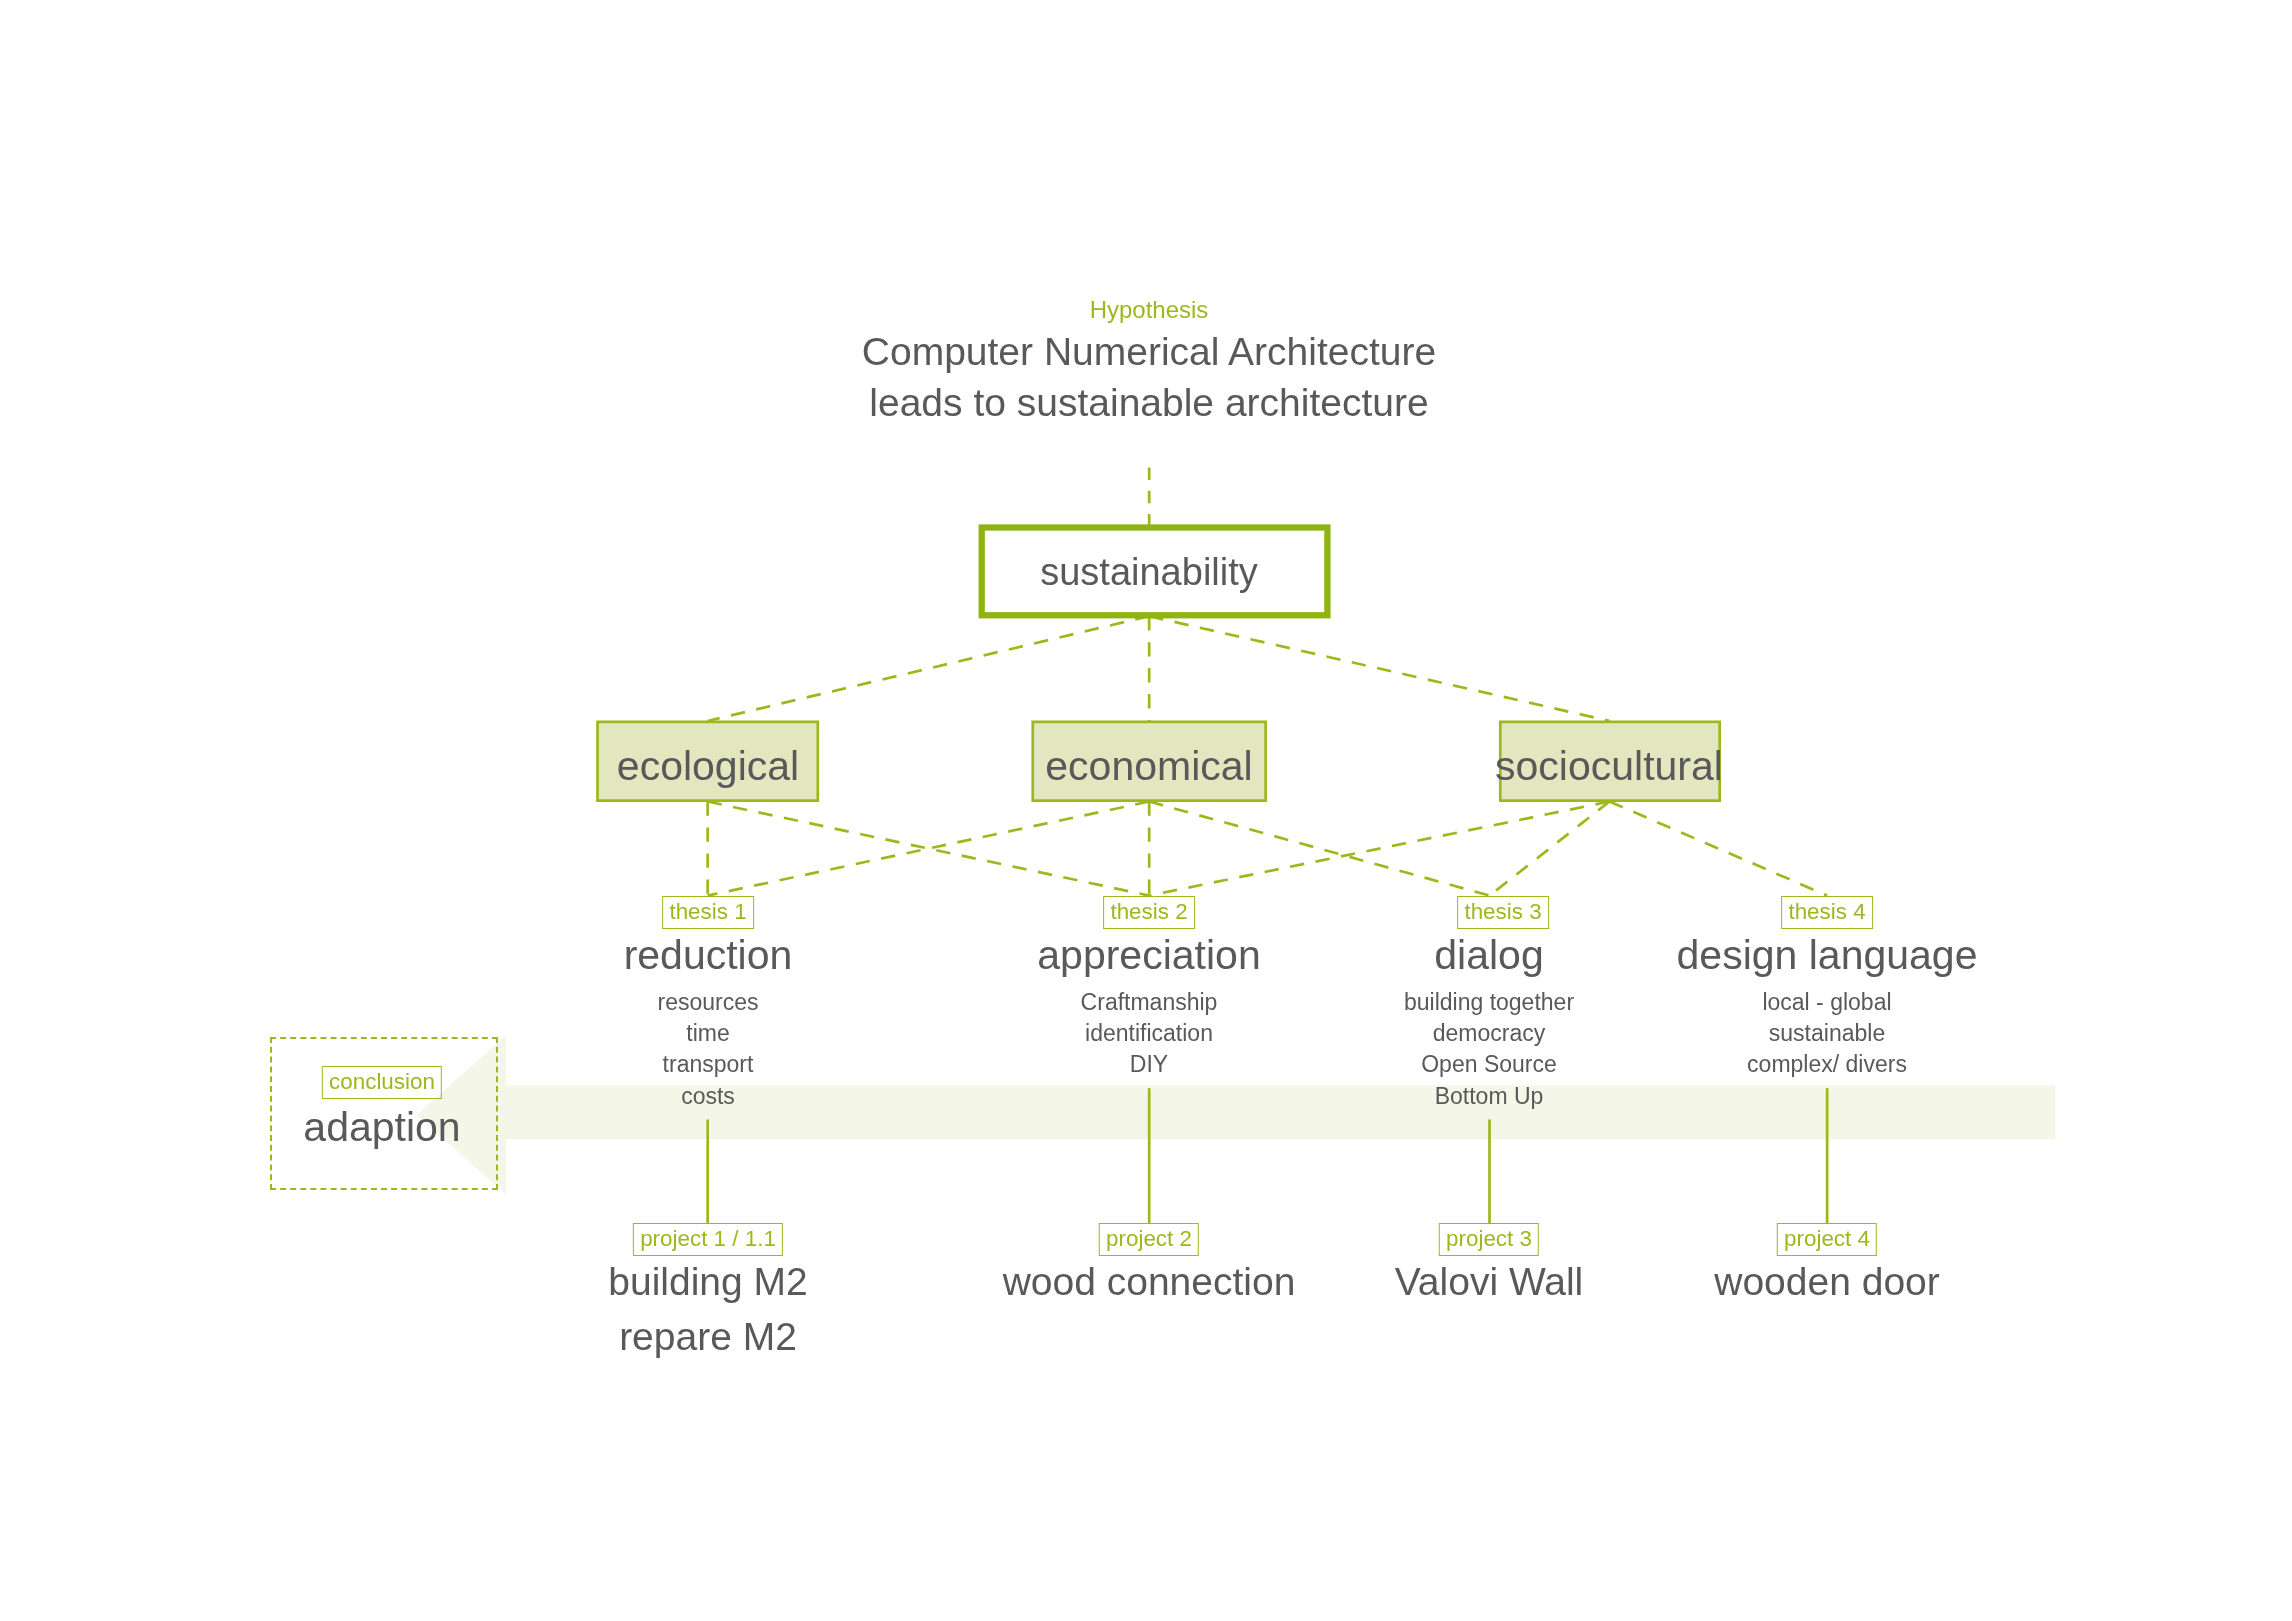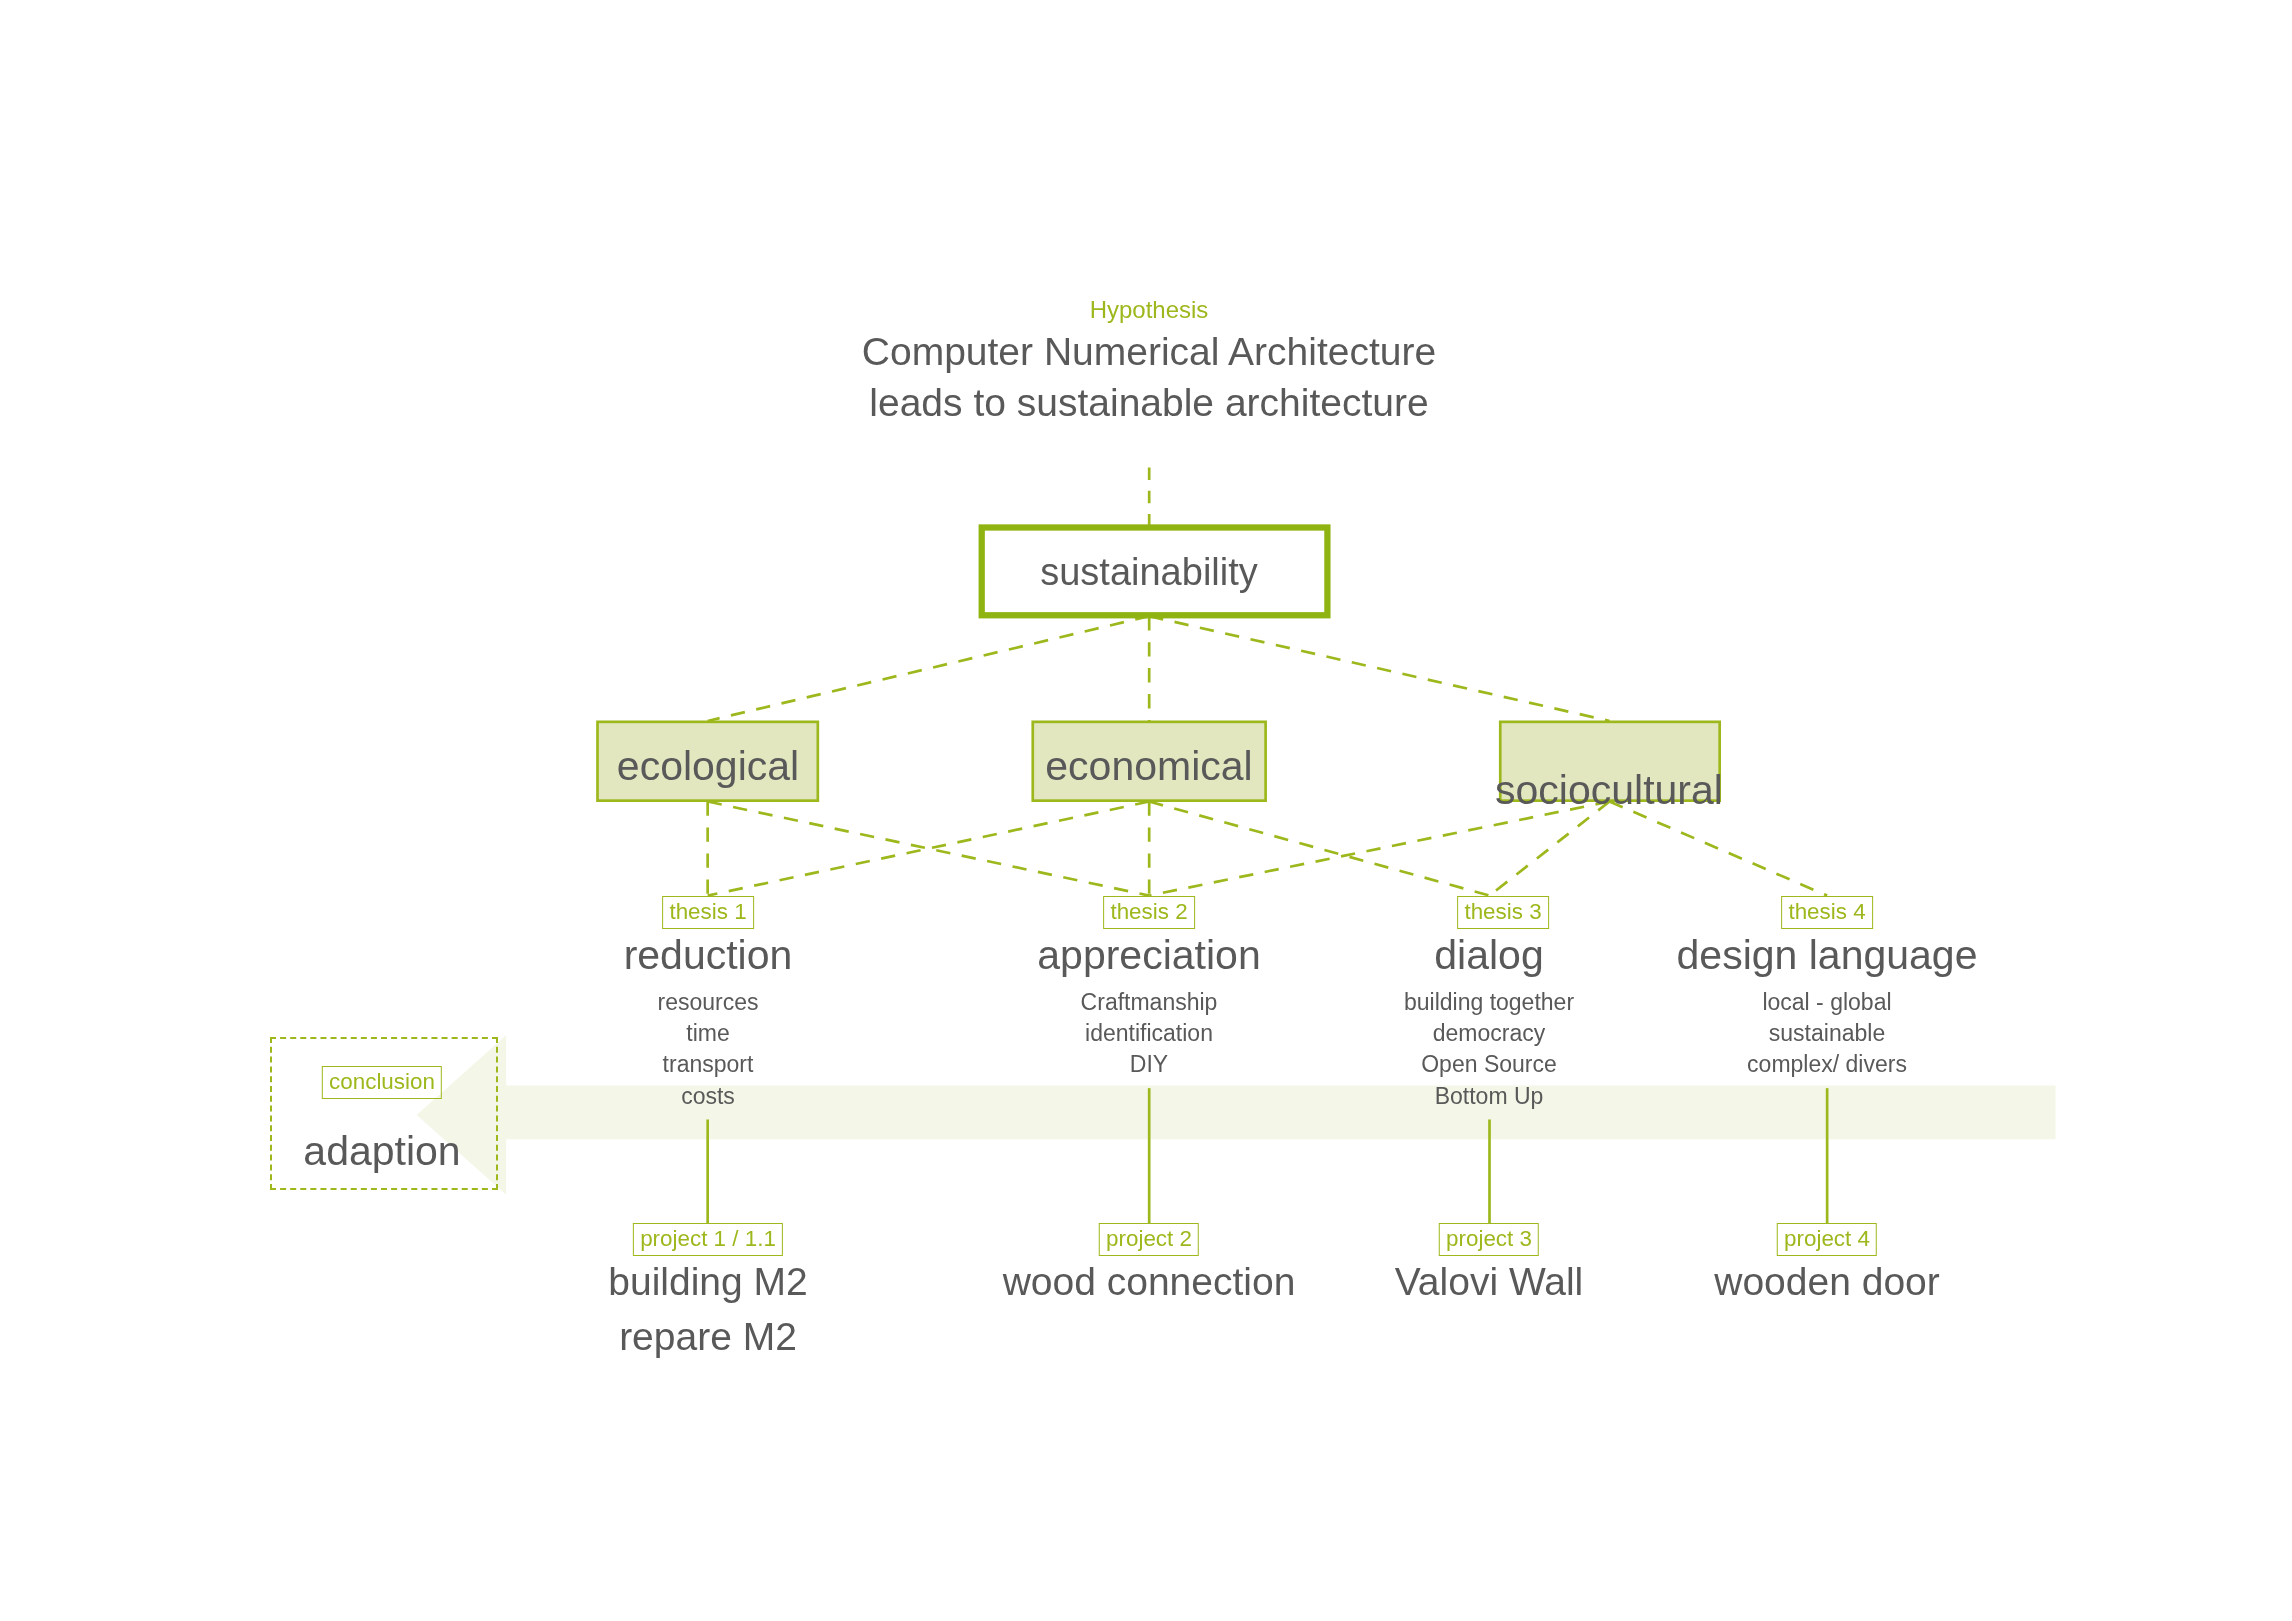--- a/index.html
+++ b/index.html
@@ -130,21 +130,21 @@
   </svg>
 
   <div class="txt center hyp-label" style="left:1149px; top:296px;">Hypothesis</div>
   <div class="txt center hyp-line" style="left:1149px; top:329px;">Computer Numerical Architecture</div>
   <div class="txt center hyp-line" style="left:1149px; top:380px;">leads to sustainable architecture</div>
 
   <div class="txt center node-label" style="left:1149px; top:550px;">sustainability</div>
 
   <div class="txt center pillar-label" style="left:708px; top:742px;">ecological</div>
   <div class="txt center pillar-label" style="left:1149px; top:742px;">economical</div>
-  <div class="txt center pillar-label" style="left:1609px; top:742px;margin-top:24px;">sociocultural</div>
+  <div class="txt center pillar-label" style="left:1609px; top:742px;">sociocultural</div>
 
   <div class="tag" style="left:708px; top:896px;">thesis 1</div>
   <div class="txt center thesis-title" style="left:708px; top:931px;">reduction</div>
   <div class="txt center sub-item" style="left:708px; top:989px;">resources</div>
   <div class="txt center sub-item" style="left:708px; top:1020px;">time</div>
   <div class="txt center sub-item" style="left:708px; top:1051px;">transport</div>
   <div class="txt center sub-item" style="left:708px; top:1083px;">costs</div>
 
   <div class="tag" style="left:1149px; top:896px;">thesis 2</div>
   <div class="txt center thesis-title" style="left:1149px; top:931px;">appreciation</div>
@@ -173,16 +173,16 @@
   <div class="txt center project-title" style="left:1149px; top:1259px;">wood connection</div>
 
   <div class="tag" style="left:1489px; top:1223px;">project 3</div>
   <div class="txt center project-title" style="left:1489px; top:1259px;">Valovi Wall</div>
 
   <div class="tag" style="left:1827px; top:1223px;">project 4</div>
   <div class="txt center project-title" style="left:1827px; top:1259px;">wooden door</div>
 
   <div class="conclusion-box" style="left:270px; top:1037px; width:224px; height:149px;"></div>
   <div class="tag" style="left:382px; top:1066px;">conclusion</div>
-  <div class="txt center conclusion-title" style="left:382px; top:1103px;margin-top:24px;">adaption</div>
+  <div class="txt center conclusion-title" style="left:382px; top:1103px;">adaption</div>
 
 </div>
 
 
 </body></html>

